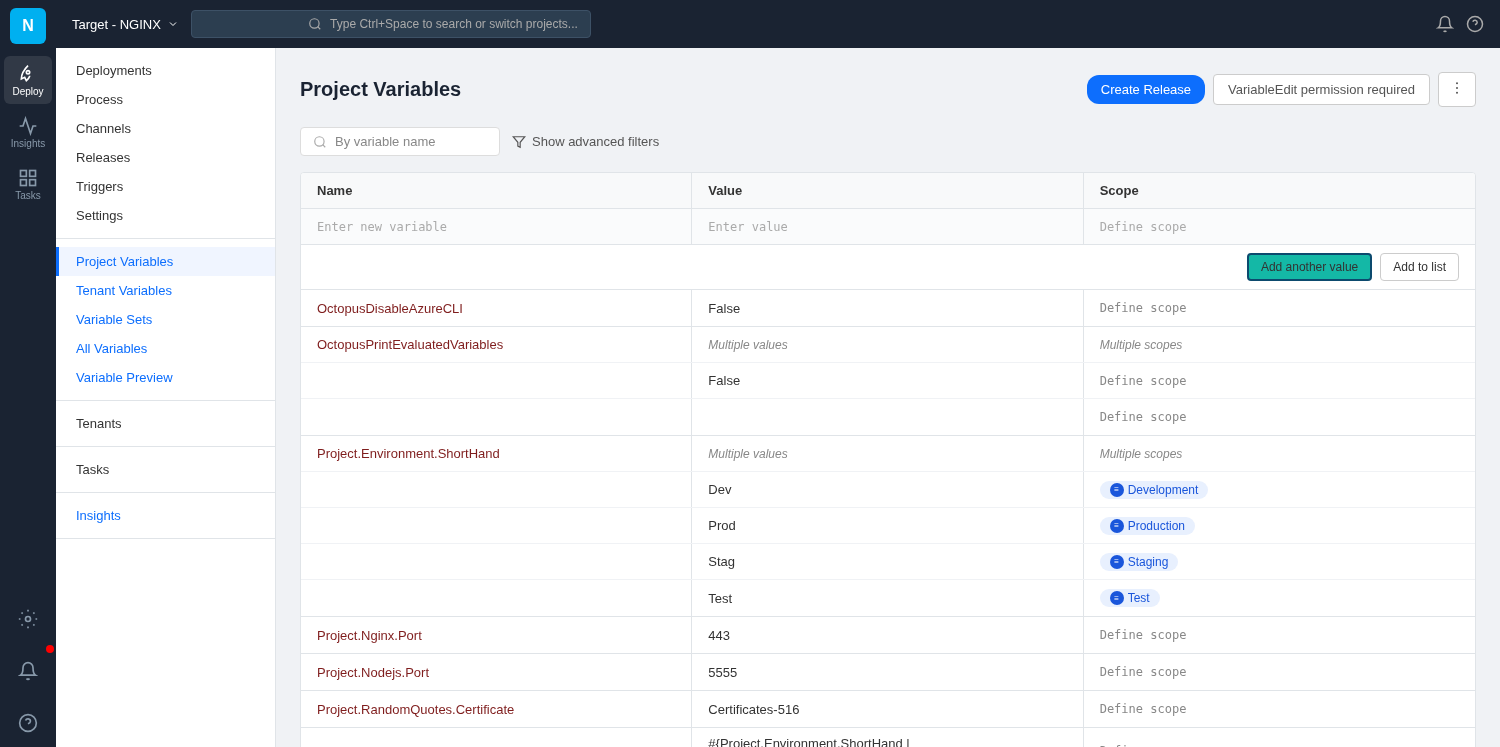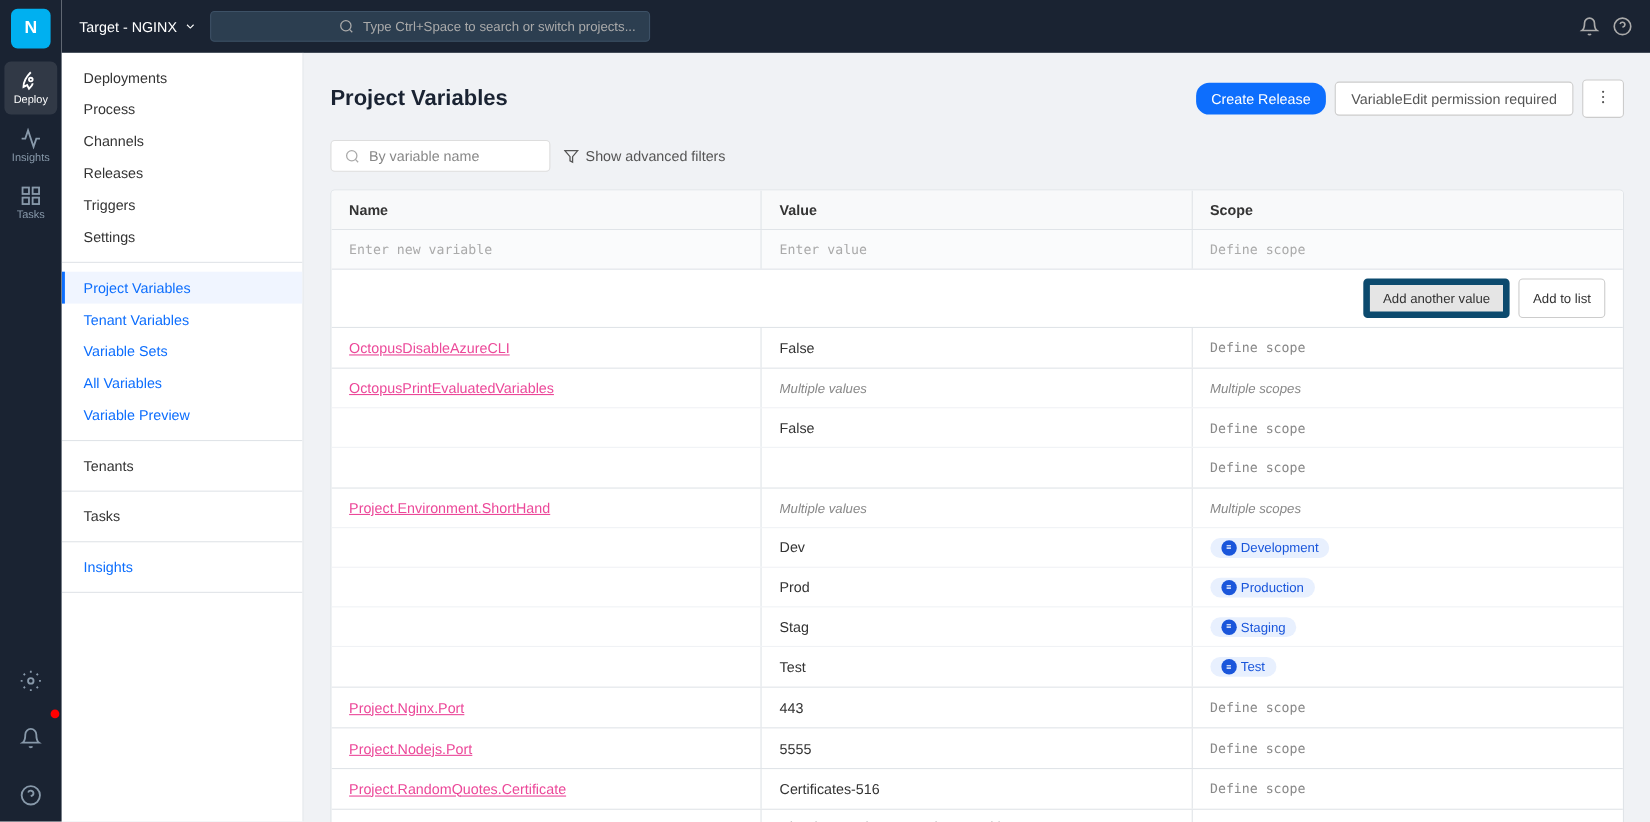--- a/index.html
+++ b/index.html
@@ -198,22 +198,22 @@
 
     
     .add-value-row {
       display: flex;
       justify-content: flex-end;
       padding: 8px 16px;
       border-bottom: 1px solid #e0e4e8;
       gap: 8px;
     }
     .btn-add-value {
-      background: #e5e5e5;
-      border: 6px solid #0c4a6e;
+      background: #14b8a6;
+      border: 2px solid #0c4a6e;
       padding: 5px 12px;
       border-radius: 4px;
       cursor: pointer;
       font-size: 12px;
       color: #333;
     }
     .btn-add-list {
       background: white;
       border: 1px solid #ccc;
       padding: 5px 12px;
@@ -236,21 +236,21 @@
       border-bottom: 1px solid #f0f2f5;
     }
     .var-cell {
       padding: 8px 16px;
       border-right: 1px solid #e0e4e8;
       display: flex;
       align-items: center;
       font-size: 13px;
     }
     .var-cell:last-child { border-right: none; }
-    .var-name { font-weight: 500; color: #ec4899; text-decoration: underline; }
+    .var-name { font-weight: 500; color: #7f1d1d; }
     .var-value { color: #333; }
     .var-scope { color: #888; font-size: 12px; font-family: monospace; }
 
     .multi-header {
       color: #888; font-size: 12px; font-style: italic;
     }
 
     
     .scope-badge {
       display: inline-flex;

